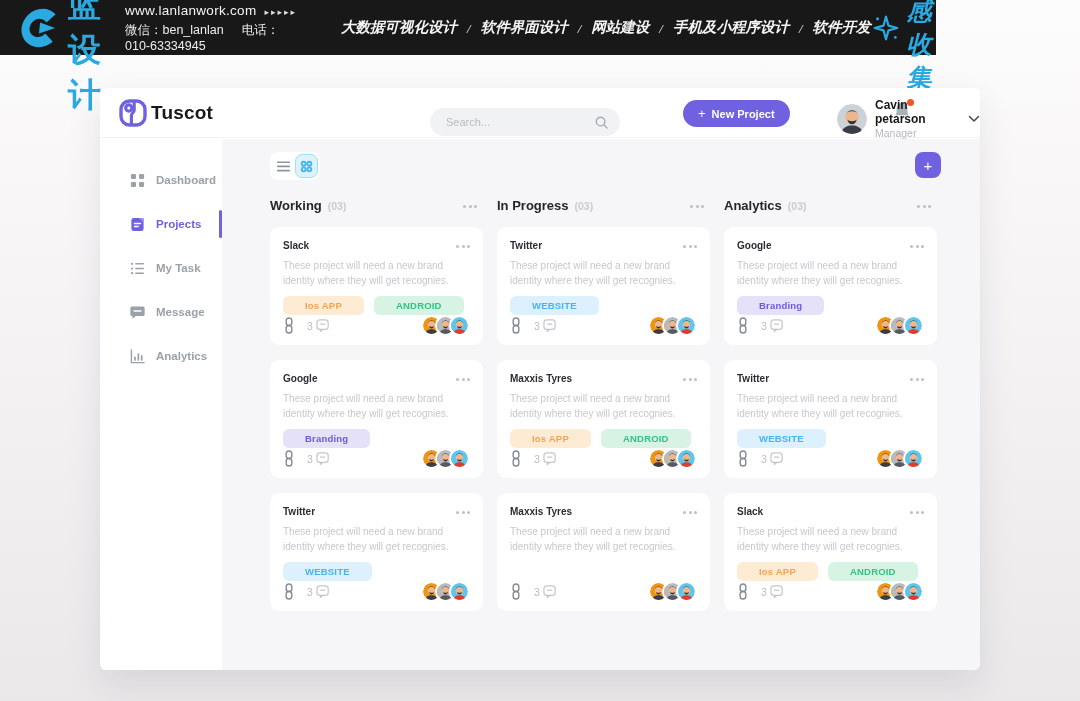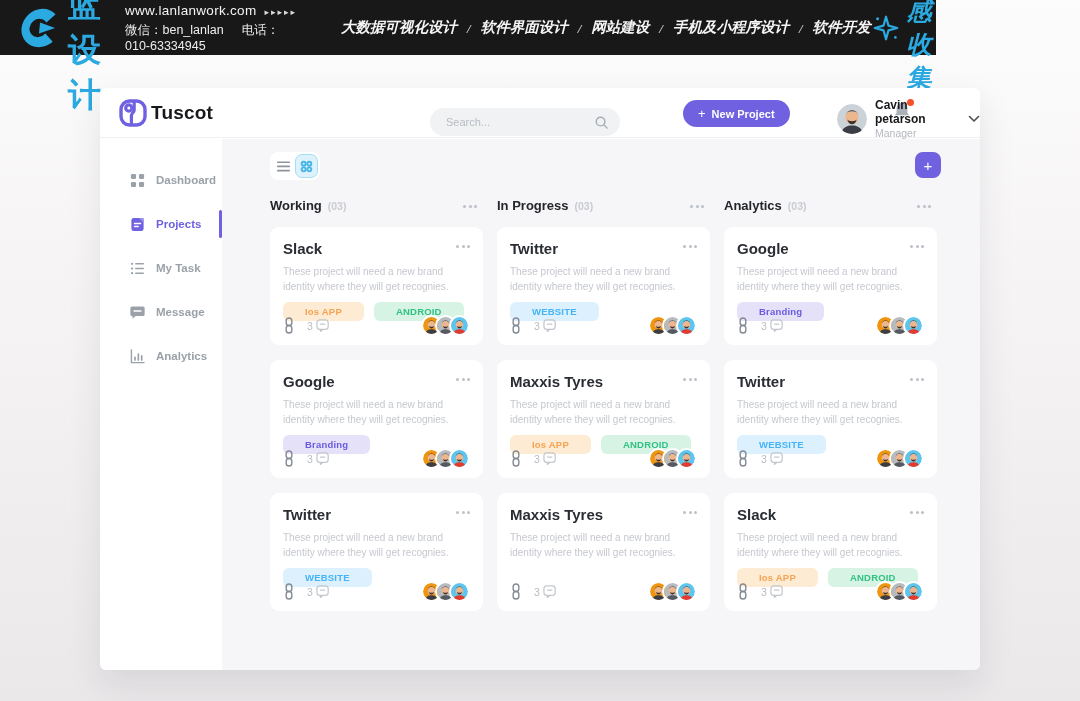--- a/index.html
+++ b/index.html
@@ -62,21 +62,21 @@
   .col { width:213px; }
   .col-head { position:relative; height:20px; display:flex; align-items:baseline; margin-bottom:9px; }
   .col-title { font-size:13px; font-weight:700; color:#23262b; }
   .col-count { font-size:10.5px; font-weight:600; color:#c9ccd2; margin-left:6px; }
   .dots { display:flex; gap:2.5px; align-items:center; cursor:pointer; }
   .dots i { width:3px; height:3px; border-radius:50%; background:#bcc0c7; }
   .col-head .dots { position:absolute; right:6px; top:7px; }
 
   
   .card { position:relative; width:213px; height:118px; background:#fff; border-radius:9px; margin-bottom:15px; padding:13px 13px 11px; }
-  .card-title { font-size:15px; font-weight:700; color:#2a2d33; }
+  .card-title { font-size:10px; font-weight:700; color:#2a2d33; }
   .card .dots { position:absolute; right:13px; top:18px; }
   .card-desc { margin-top:7px; font-size:10px; line-height:1.5; color:#c5c8ce; }
   .tags { display:flex; gap:10px; margin-top:8px; }
   .tag { height:19px; line-height:19px; padding:0 22px; border-radius:6px; font-size:9.5px; font-weight:700; letter-spacing:.2px;text-align:right; }
   .card-foot { position:absolute; left:13px; right:13px; bottom:9px; display:flex; align-items:center; }
   .foot-num { font-size:10.5px; color:#b9bdc4; margin:0 3px 0 12px; }
   .avatars { margin-left:auto; display:flex; }
   .avatars .av { width:21px; height:21px; border-radius:50%; border:2px solid #fff; overflow:hidden; margin-left:-7px; }
   .avatars .av:first-child { margin-left:0; }
   .icon { display:inline-flex; }

